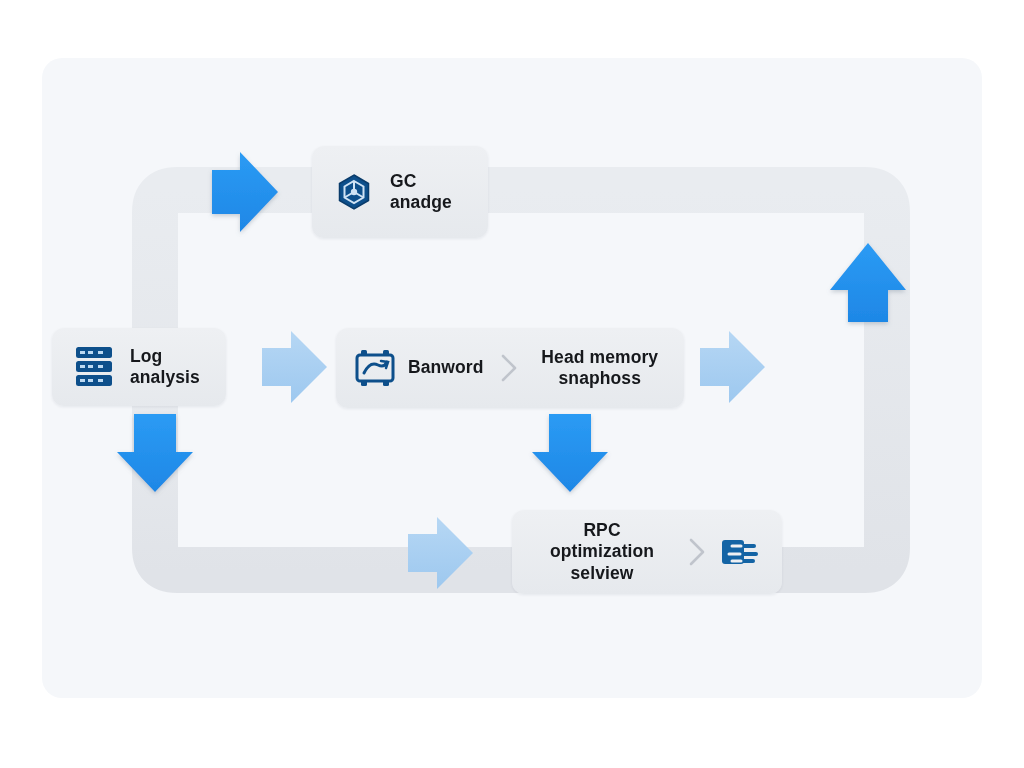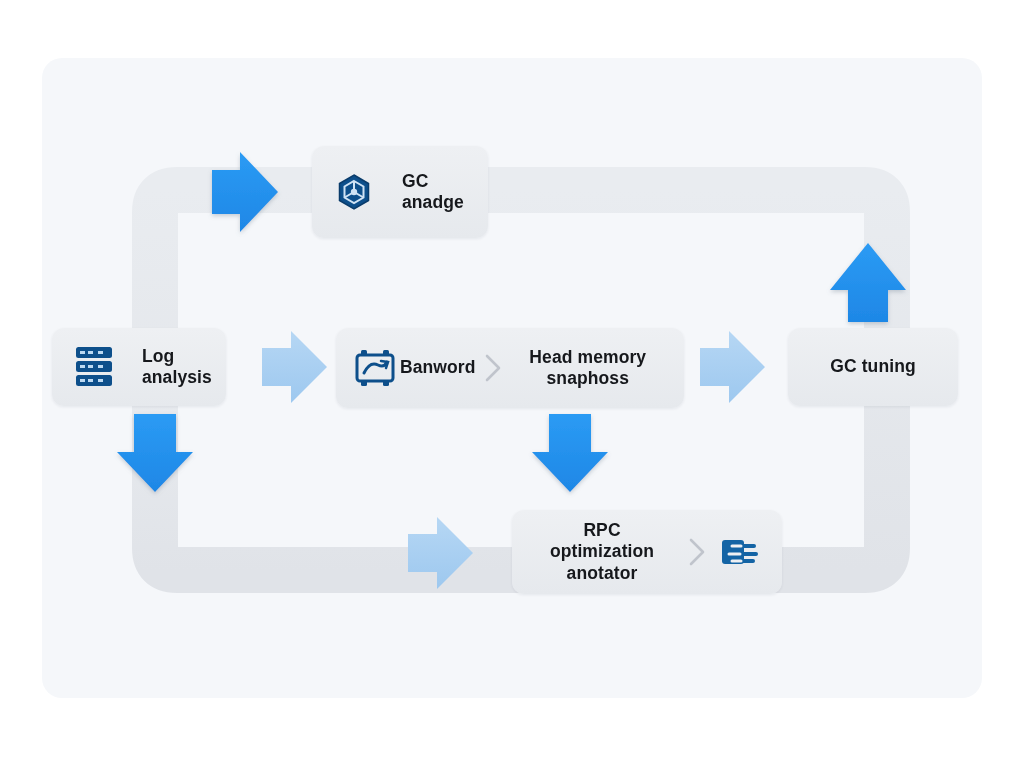--- a/index.html
+++ b/index.html
@@ -42,21 +42,21 @@
   
   .node {
     position: absolute;
     box-sizing: border-box;
     display: flex;
     align-items: center;
     border-radius: 12px;
     background: linear-gradient(180deg, #eef0f3 0%, #e6e9ed 100%);
     box-shadow: 0 1px 3px rgba(20,30,50,0.07);
     padding: 0 22px;
-    gap: 28px;
+    gap: 16px;
   }
 
   .node-label {
     font-size: 17.5px;
     font-weight: 700;
     color: #16181c;
     letter-spacing: 0.1px;
     line-height: 1.22;
     white-space: pre-line;
   }
@@ -77,21 +77,21 @@
     display: flex;
     align-items: center;
     justify-content: center;
     opacity: 0.85;
   }
 
   
   #node-gc-manage   { left: 312px; top: 146px; width: 176px; height: 92px; }
   #node-log         { left: 52px;  top: 328px; width: 174px; height: 78px; }
   #node-banword     { left: 336px; top: 328px; width: 348px; height: 80px;
-                      justify-content: flex-start; padding: 0 18px; gap: 4px; }
+                      justify-content: flex-start; padding: 0 18px; gap: 12px; }
   #node-gc-tuning   { left: 788px; top: 328px; width: 170px; height: 78px;
                       justify-content: center; padding: 0 14px; }
   #node-siddule     { left: 210px; top: 510px; width: 180px; height: 84px; }
   #node-rpc         { left: 512px; top: 510px; width: 270px; height: 84px;
                       justify-content: flex-start; padding: 0 18px; gap: 10px; }
 
   #node-rpc .node-label { flex: 1 1 auto; }
 </style>
 </head>
 <body>
@@ -182,28 +182,25 @@
     <span class="node-label">Banword</span>
     <span class="chev">
       <svg width="26" height="34" viewBox="0 0 26 34" xmlns="http://www.w3.org/2000/svg">
         <path d="M7 5 L19 17 L7 29" fill="none" stroke="#b9bec6" stroke-width="2.6" stroke-linecap="round" stroke-linejoin="round"></path>
       </svg>
     </span>
     <span class="node-label center" style="flex:1 1 auto;">Head memory
 snaphoss</span>
   </div>
 
-  <div class="node" id="node-gc-tuning">
-    <span class="node-label center" style="width:100%;">GC tuning</span>
-  </div>
 
 
   <div class="node" id="node-rpc">
     <span class="node-label center">RPC optimization
-anotator</span>
+selview</span>
     <span class="chev">
       <svg width="26" height="34" viewBox="0 0 26 34" xmlns="http://www.w3.org/2000/svg">
         <path d="M7 5 L19 17 L7 29" fill="none" stroke="#b9bec6" stroke-width="2.6" stroke-linecap="round" stroke-linejoin="round"></path>
       </svg>
     </span>
     <span class="icon-box">
       <svg width="44" height="40" viewBox="0 0 44 40" xmlns="http://www.w3.org/2000/svg">
         <rect x="2" y="8" width="22" height="24" rx="3" fill="#1464a5"></rect>
         <g stroke="#1464a5" stroke-width="4" stroke-linecap="round" fill="none">
           <path d="M22 14 h12"></path>

